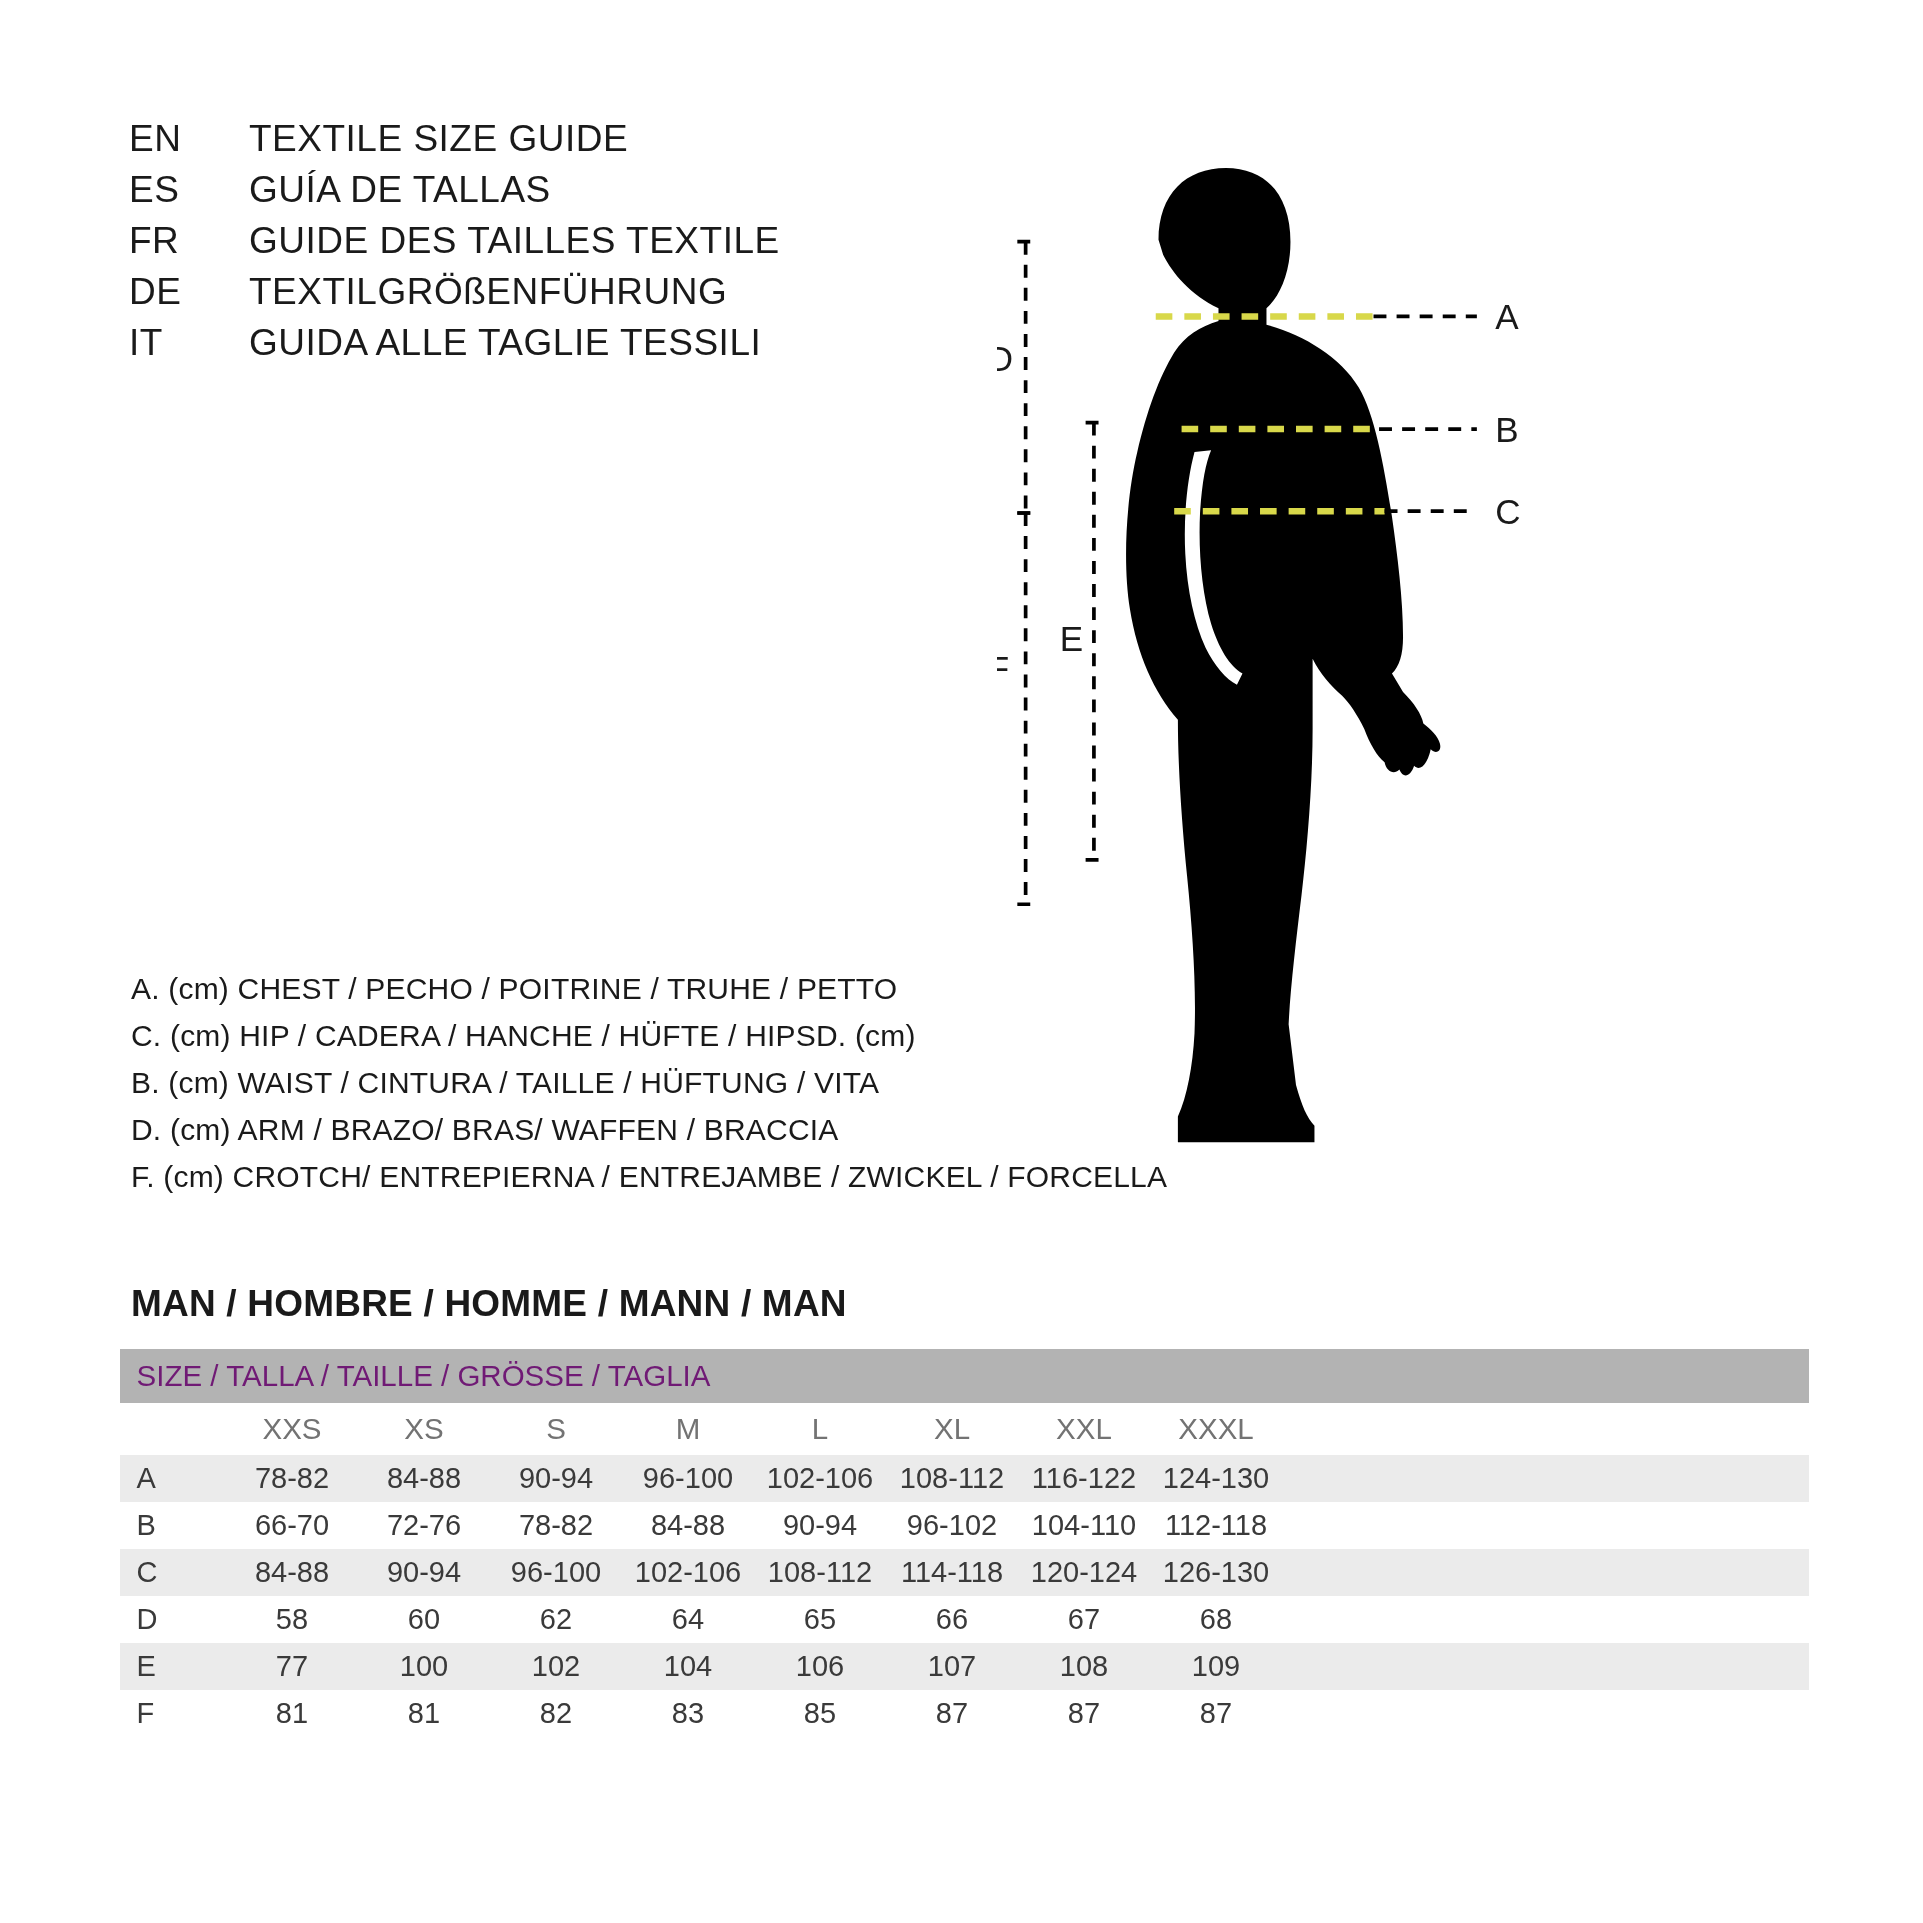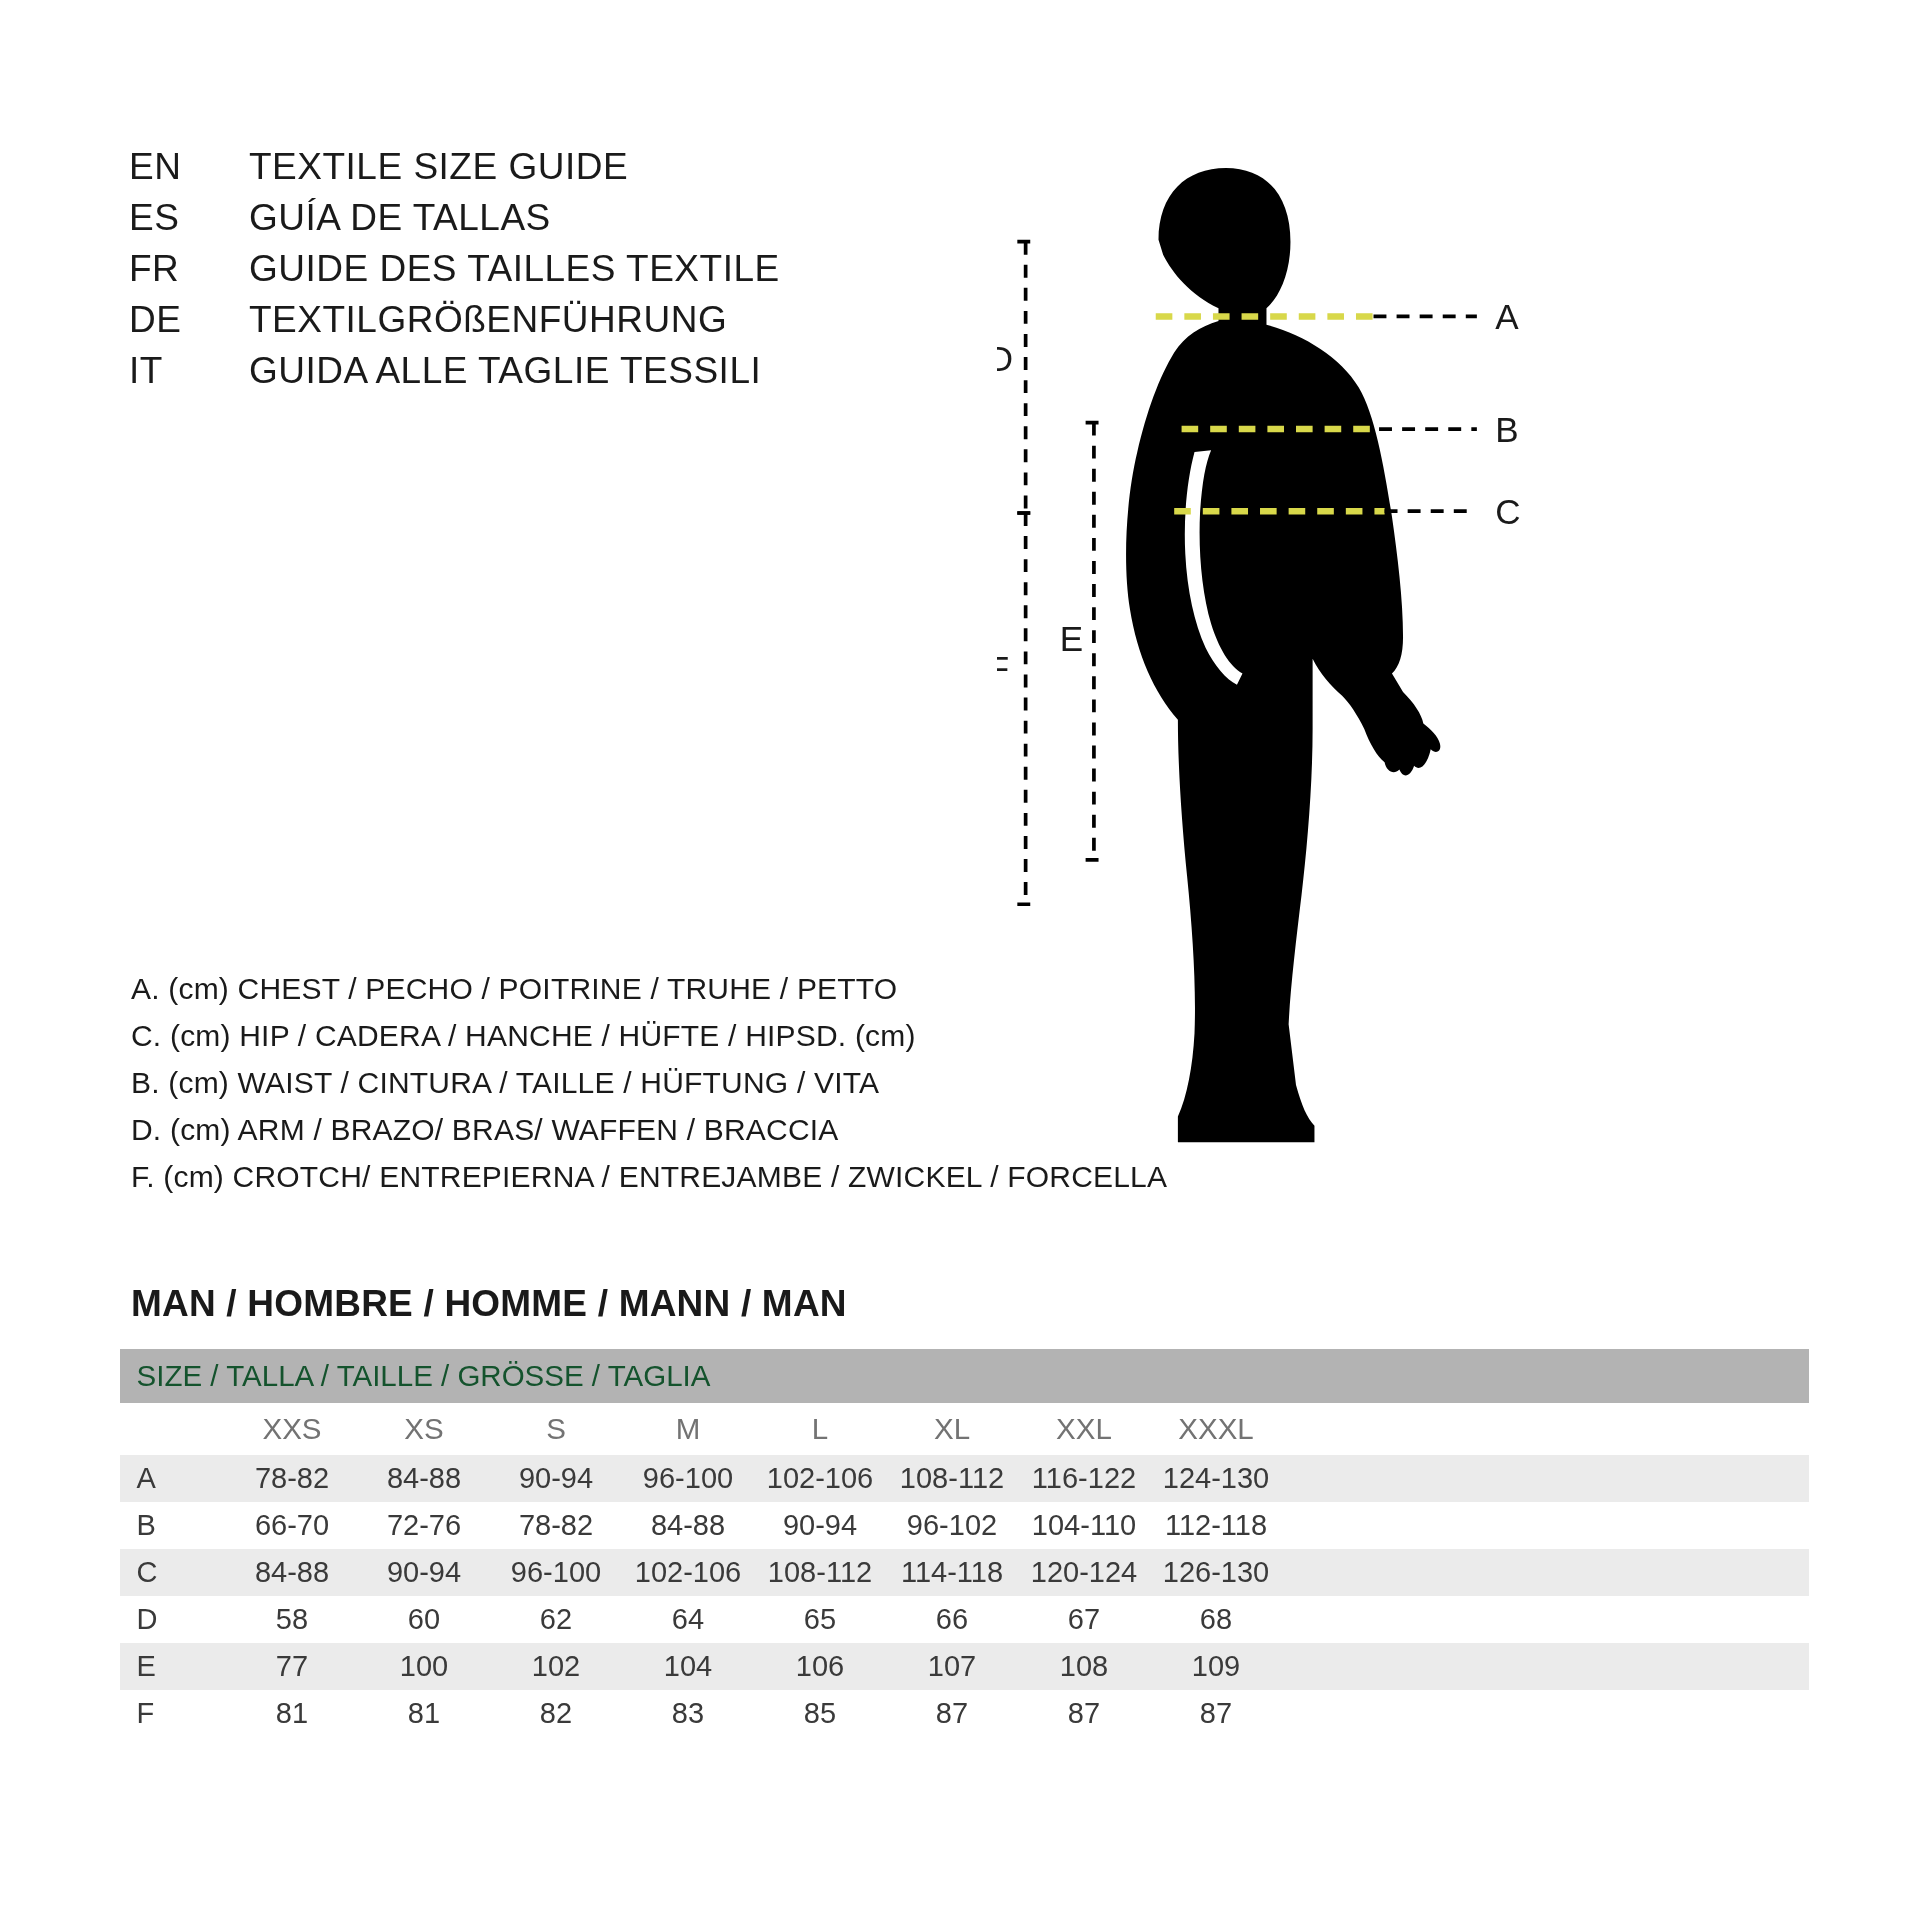--- a/index.html
+++ b/index.html
@@ -25,21 +25,20 @@
   }
   .title-row {
     display: flex;
     align-items: baseline;
     height: 51px;
   }
   .title-lang {
     width: 120px;
     font-size: 37px;
     letter-spacing: 0.5px;
-    margin-top: 28px;
   }
   .title-text {
     font-size: 37px;
     letter-spacing: 0.5px;
     white-space: nowrap;
   }
 
   
   .legend {
     position: absolute;
@@ -100,21 +99,21 @@
     text-align: left;
     padding-left: 16.6px;
     width: 106px;
     color: #3a3a3a;
   }
   tr.header-band td {
     background: #b3b3b3;
     text-align: left;
     padding-left: 16.6px;
     font-size: 29.5px;
-    color: #14532d;
+    color: #701a75;
     height: 54px;
     margin-top: 36px;
   }
   tr.sizes-row td {
     background: #ffffff;
     color: #737373;
     font-size: 29.5px;
     height: 52px;
   }
   tr.shade td { background: #ebebeb; }

